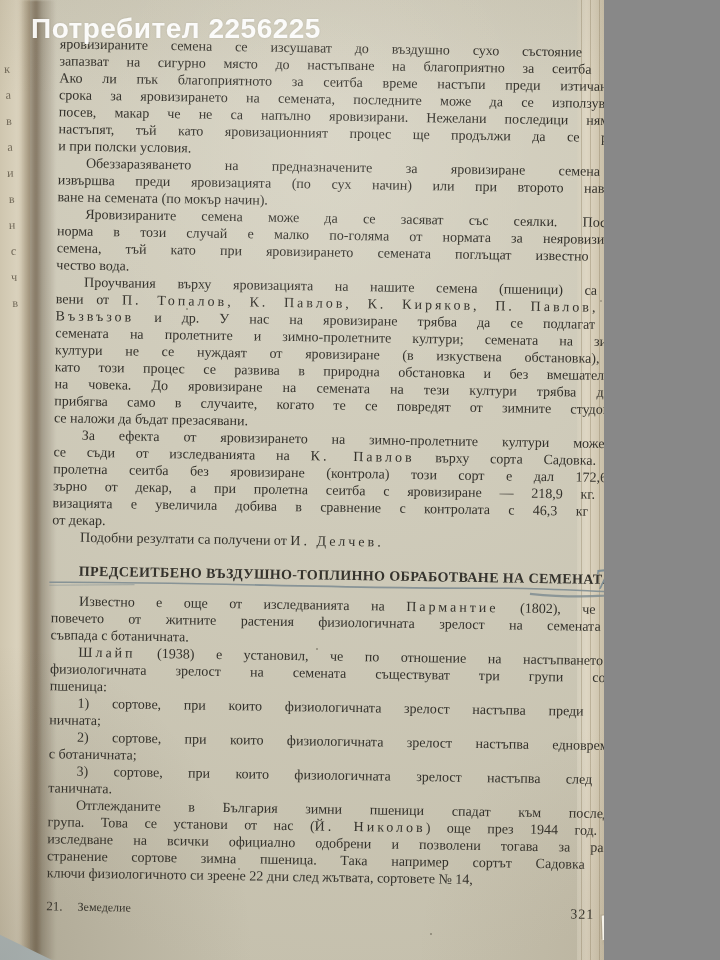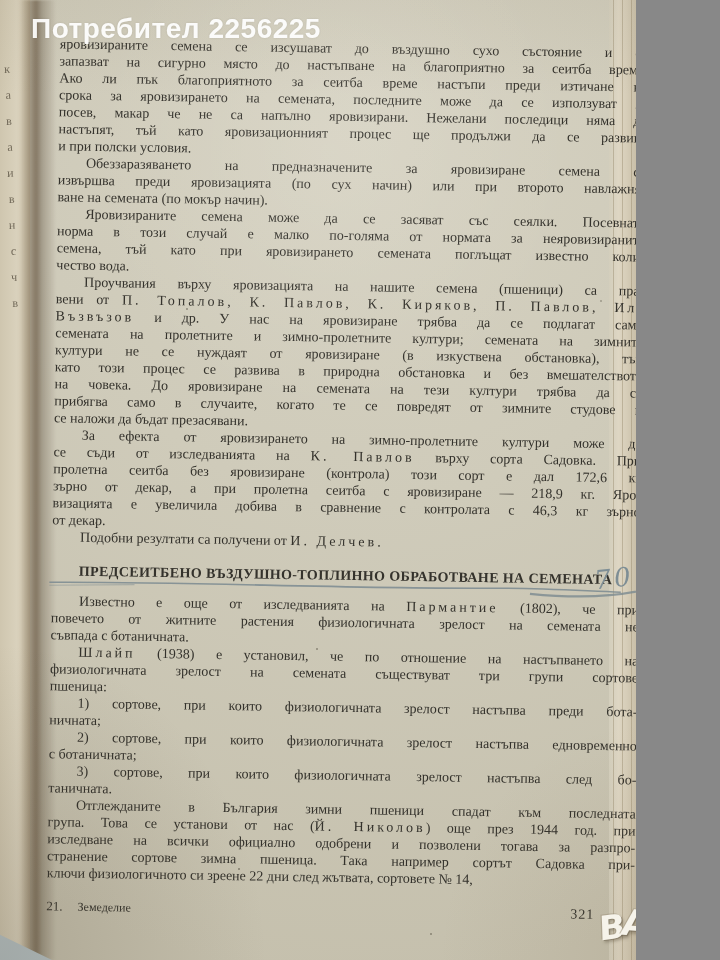--- a/index.html
+++ b/index.html
@@ -3,21 +3,20 @@
 <meta charset="utf-8">
 <style>
   html,body{margin:0;padding:0;}
   body{width:720px;height:960px;overflow:hidden;background:#888;}
 
   .photo{
     position:relative;width:604px;height:960px;overflow:hidden;
     font-family:"Liberation Serif","DejaVu Serif",serif;
     background:
       radial-gradient(120% 90% at 58% 12%, #d6d2c2 0%, var(--page_background,#cfcbba) 45%, #c5c0ad 100%);
-    padding-left: 32px;
   }
 
   
   .facing-strip{position:absolute;left:0;top:0;width:30px;height:100%;
     background:linear-gradient(to right,#cfc6af,#d9d1bc 55%,#cec4ab);}
   .gutter{position:absolute;left:20px;top:0;width:36px;height:100%;
     background:linear-gradient(to right,rgba(90,70,45,0),rgba(74,53,31,.55) 45%,rgba(64,48,30,.28) 62%,rgba(90,70,45,0));
     filter:blur(1px);}
   .gutter-letters{position:absolute;left:1px;top:56px;width:13px;
     color:rgba(72,64,50,.72);font-size:12px;line-height:26px;text-align:right;

